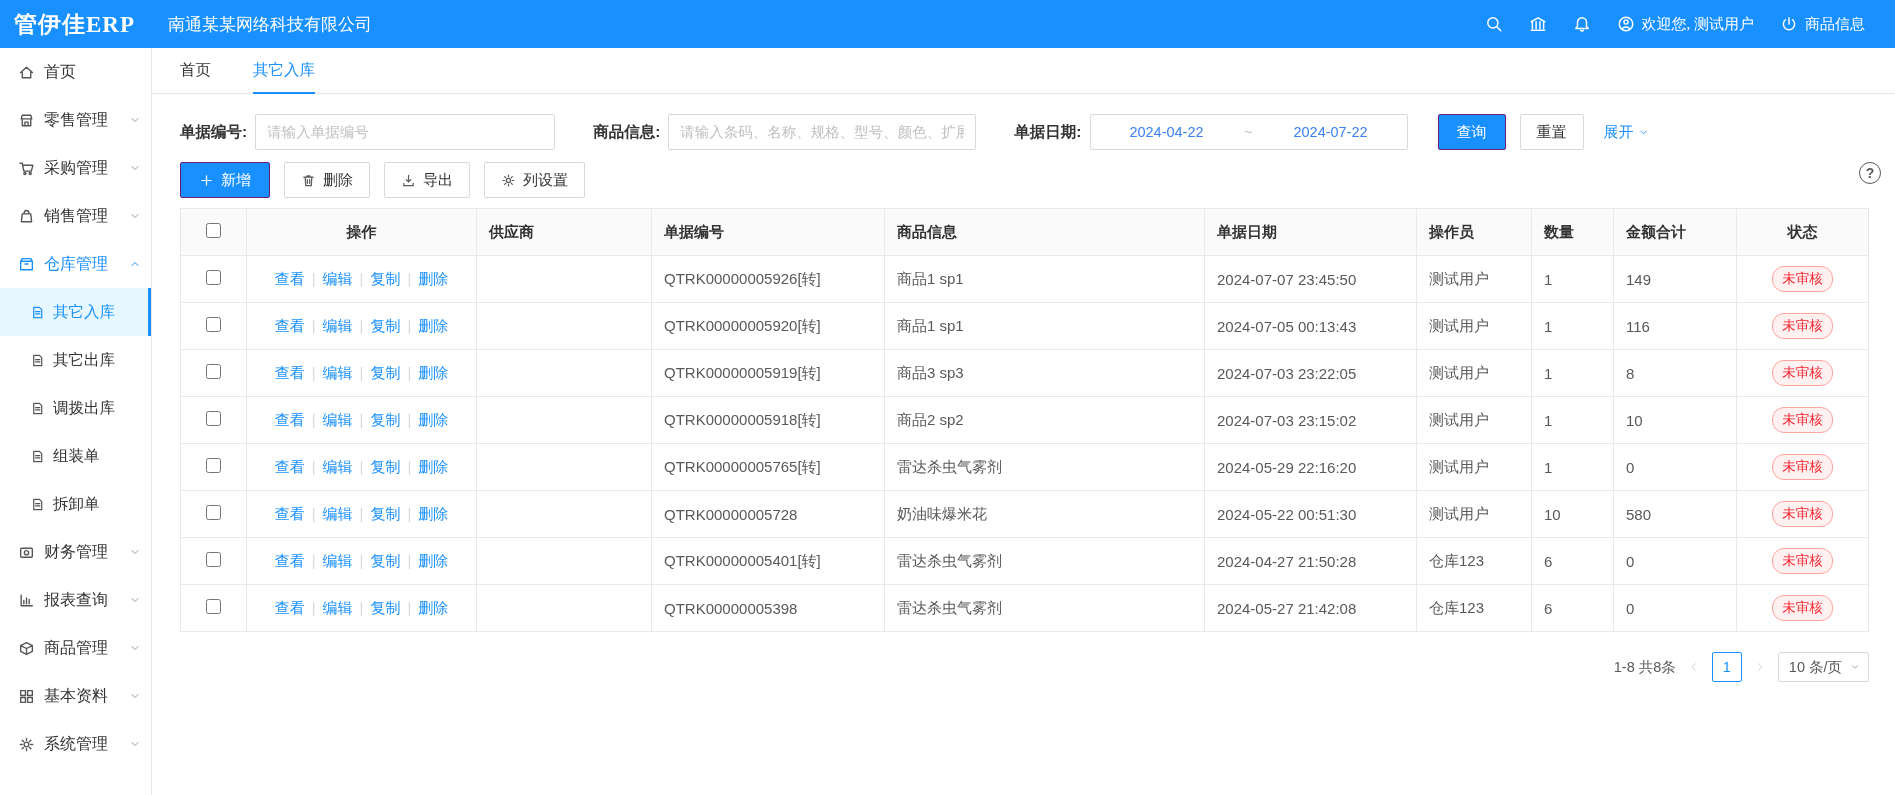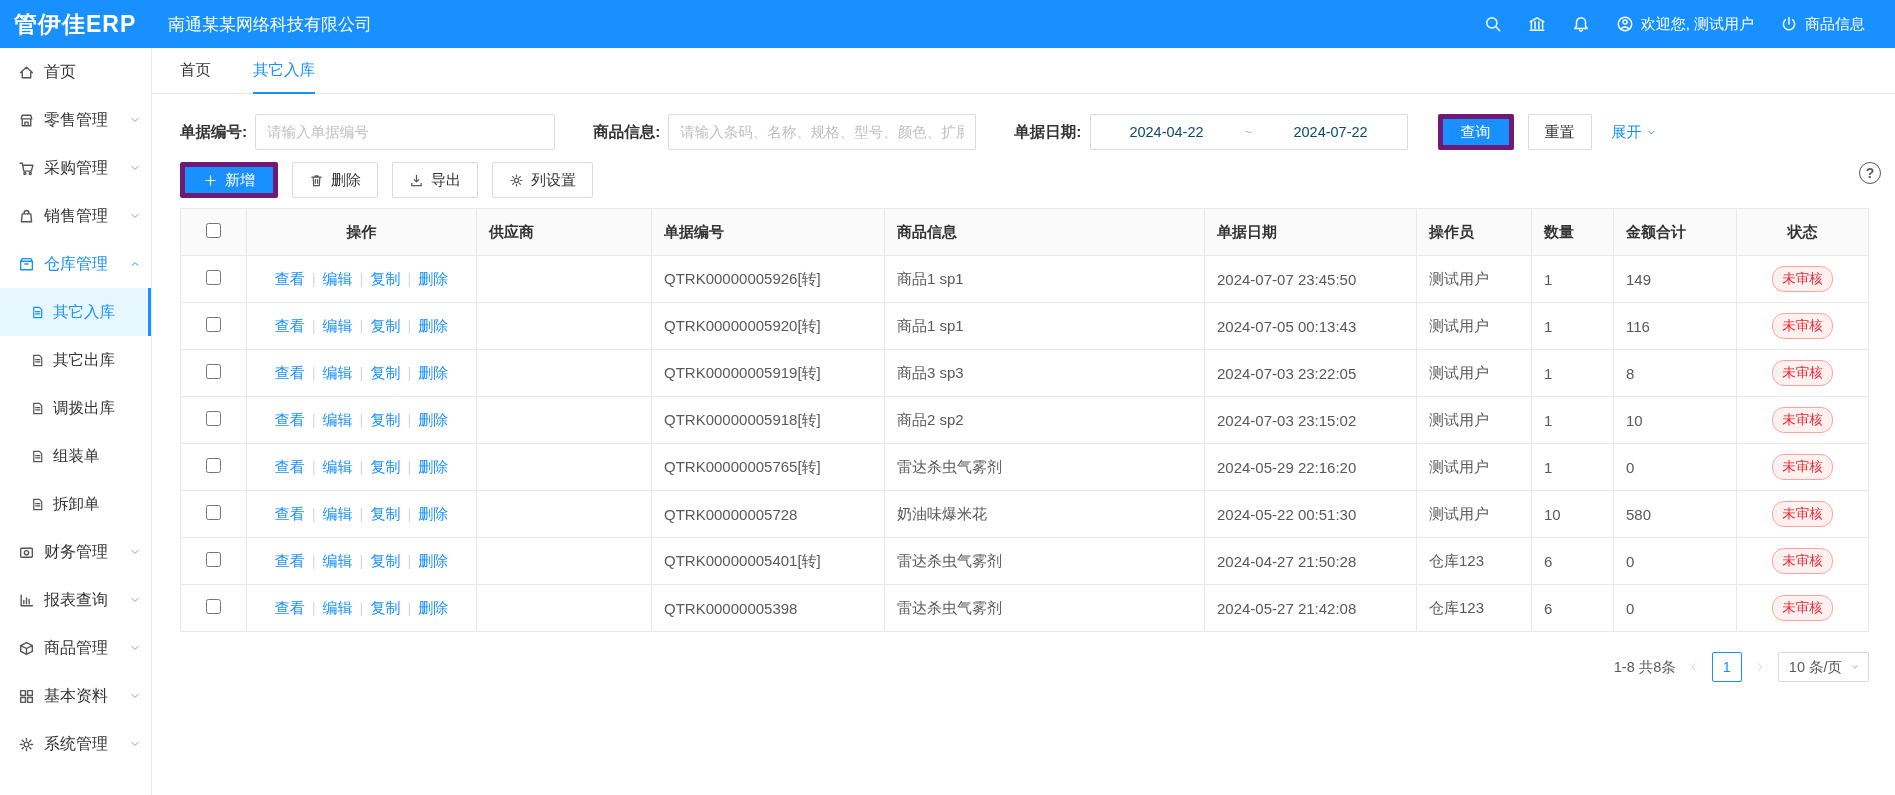--- a/index.html
+++ b/index.html
@@ -1,21 +1,21 @@
 <!DOCTYPE html>
 <html><head>
 <meta charset="utf-8">
 <style>
   * { margin:0; padding:0; box-sizing:border-box; }
   html,body { width:1895px; height:795px; overflow:hidden; background:#fff;
     font-family:"Liberation Sans","DejaVu Sans",sans-serif; }
   .app { width:1895px; height:795px; display:flex; flex-direction:column; }
 
   
-  .topbar { height:48px; background:#1890ff; display:flex; align-items:center; color:#fff; flex:0 0 48px; }
+  .topbar { height:48px; background:#1890ff; display:flex; align-items:center; color:#fff; flex:0 0 48px;font-family:Liberation Serif, serif; }
   .logo { width:152px; padding-left:14px; font-size:23px; font-weight:bold; letter-spacing:1px; white-space:nowrap; }
   .company { font-size:17px; padding-left:16px; white-space:nowrap; }
   .topbar-right { margin-left:auto; display:flex; align-items:center; gap:26px; padding-right:30px; font-size:15px; }
   .topbar-right .icon svg { width:18px; height:18px; display:block; }
   .top-link { display:flex; align-items:center; gap:7px; cursor:pointer; white-space:nowrap; }
   .top-icon-btn { cursor:pointer; display:flex; align-items:center; }
 
   
   .main { flex:1; display:flex; min-height:0; }
   .sidebar { width:152px; flex:0 0 152px; background:#fff; border-right:1px solid #e9e9e9; overflow:hidden; }
@@ -42,24 +42,24 @@
   .tab.active { color:#1890ff; border-bottom-color:#1890ff; }
 
   
   .filters { display:flex; align-items:center; padding:20px 26px 0 28px; }
   .f-label { font-size:15.5px; font-weight:700; color:#333; margin-right:8px; white-space:nowrap; }
   .f-input { height:36px; border:1px solid #d9d9d9; border-radius:2px; padding:12px 11px; font-size:14.5px; color:#333; outline:none; font-family:inherit; }
   .f-input::placeholder { color:#bfbfbf; }
   .inp-orderno { width:300px; margin-right:38px; }
   .inp-product { width:308px; margin-right:38px; }
   .date-range { width:318px; height:36px; border:1px solid #d9d9d9; border-radius:2px; display:flex; align-items:center; margin-right:30px; }
-  .date-range input { border:none; outline:none; flex:1; text-align:center; font-size:14.5px; color:#0c4a6e; font-family:inherit; background:transparent; width:50px; }
+  .date-range input { border:none; outline:none; flex:1; text-align:center; font-size:14.5px; color:#3b82f6; font-family:inherit; background:transparent; width:50px; }
   .date-tilde { color:#bfbfbf; font-size:14px; padding:0 2px; }
   .btn { height:36px; border-radius:2px; font-size:15px; cursor:pointer; display:inline-flex; align-items:center; justify-content:center; font-family:inherit; }
-  .btn-primary { background:#1890ff; color:#fff; border:5px solid #701a75; padding:0 18px; }
+  .btn-primary { background:#1890ff; color:#fff; border:1px solid #701a75; padding:0 18px; }
   .btn-plain { background:#fff; color:#333; border:1px solid #d9d9d9; padding:0 16px; }
   .btn-reset { margin-left:14px; }
   .expand-link { margin-left:20px; color:#1890ff; font-size:15px; cursor:pointer; display:flex; align-items:center; gap:4px; white-space:nowrap; }
   .expand-link svg { width:11px; height:11px; }
 
   
   .toolbar { display:flex; align-items:center; gap:14px; padding:12px 26px 0 28px; }
   .tb-btn { gap:7px; }
   .tb-btn .icon { display:flex; color:inherit; }
   .tb-btn .icon svg { width:15px; height:15px; }

